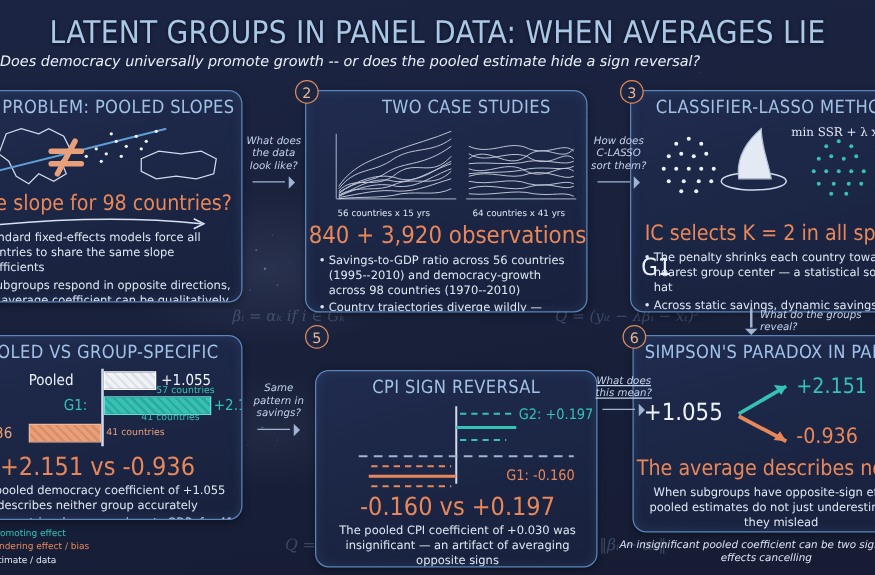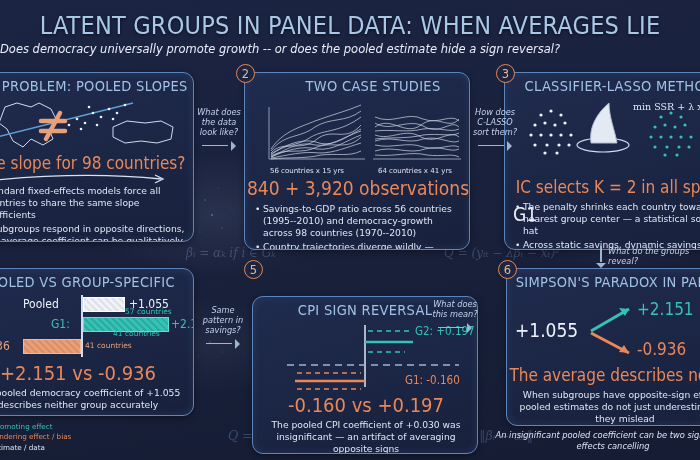--- a/index.html
+++ b/index.html
@@ -421,20 +421,20 @@
   <div class="conn" style="left:596px; top:246px; width:104px; display:flex; align-items:center; gap:4px; text-align:left;">
     <div class="arrow-d"></div>
     <span>What do the groups reveal?</span>
   </div>
 
   <div class="conn" style="left:200px; top:306px; width:46px;">
     <span>Same pattern in savings?</span>
     <div class="arrow-r"></div>
   </div>
 
-  <div class="conn" style="left:432px; top:300px; width:46px;">
+  <div class="conn" style="left:476px; top:300px; width:46px;text-decoration:underline;">
     <span>What does this mean?</span>
     <div class="arrow-r"></div>
   </div>
 
   <div class="footer" style="left:488px; top:430px; width:250px;">An insignificant pooled coefficient can be two significant effects cancelling</div>
 
 </div>
 
 </body></html>

